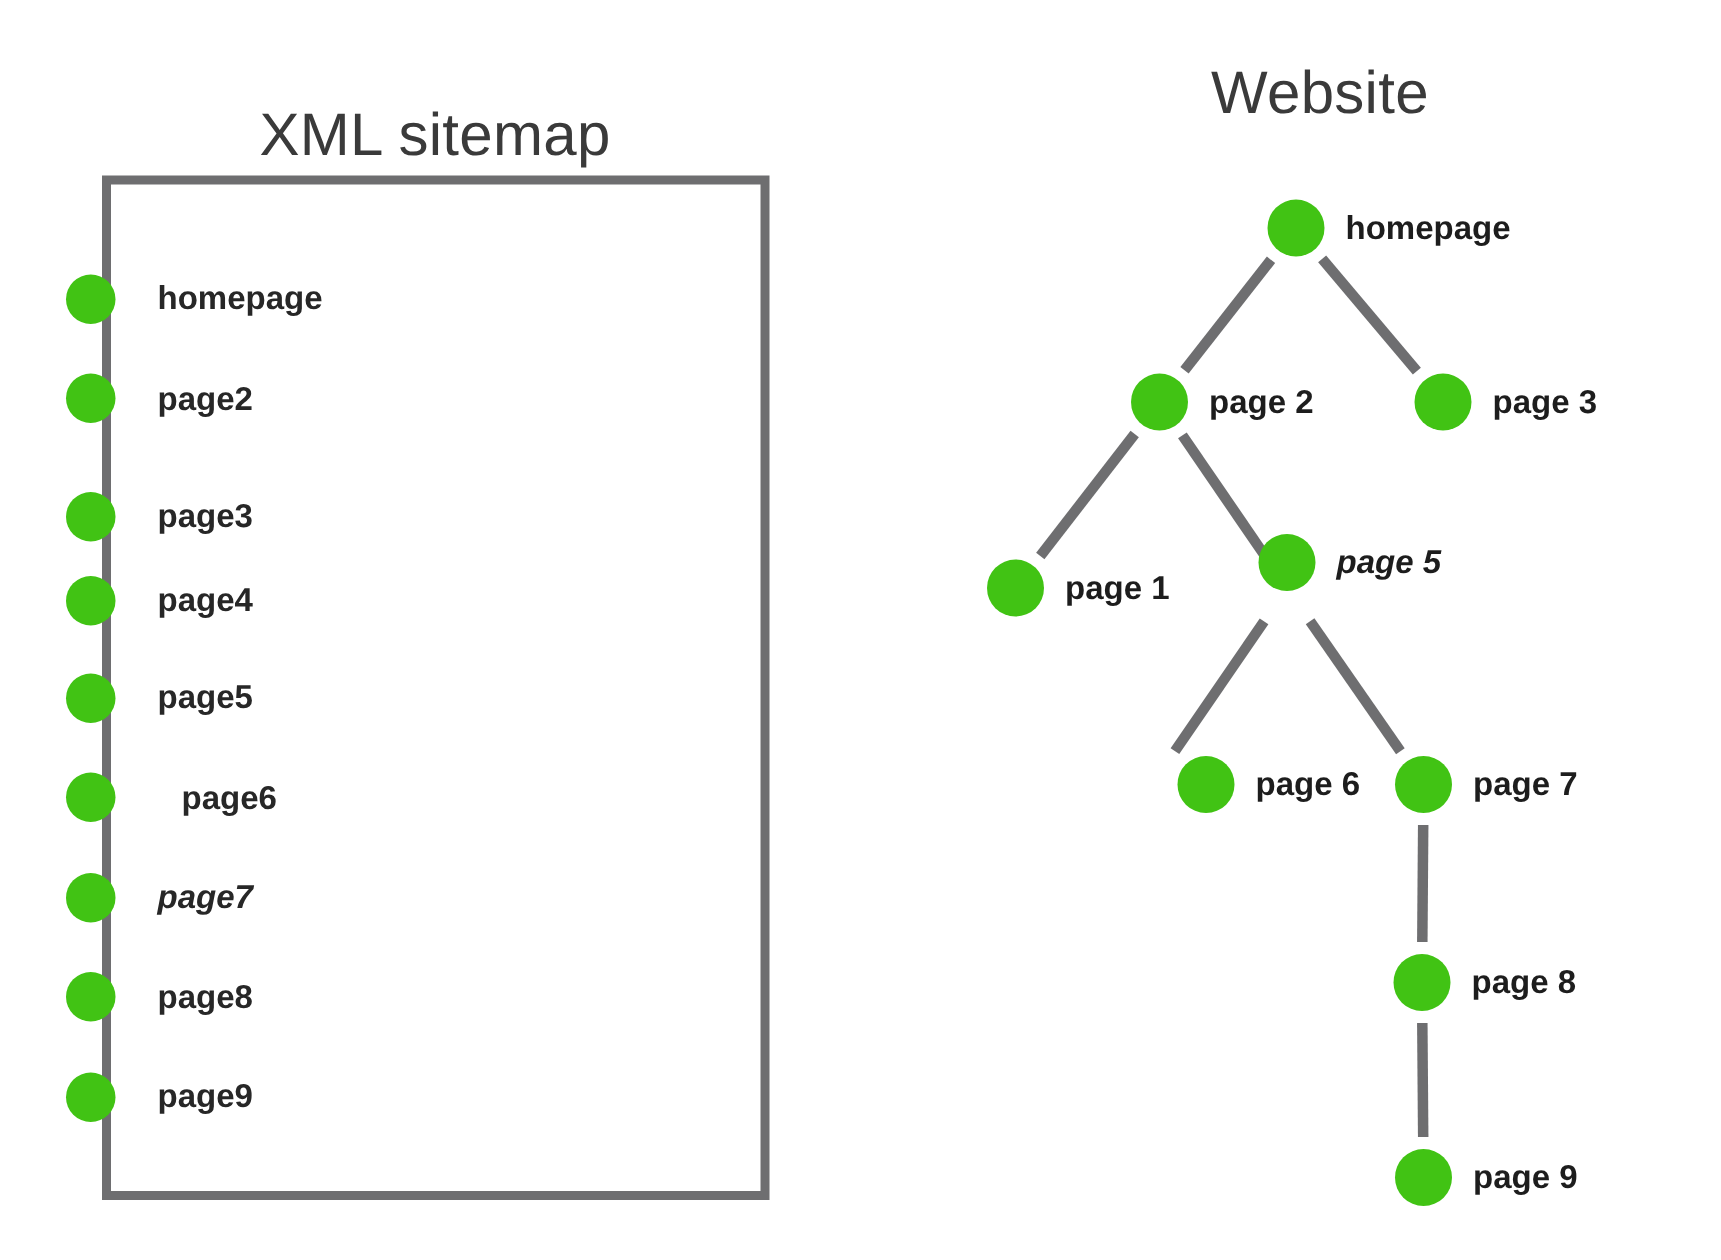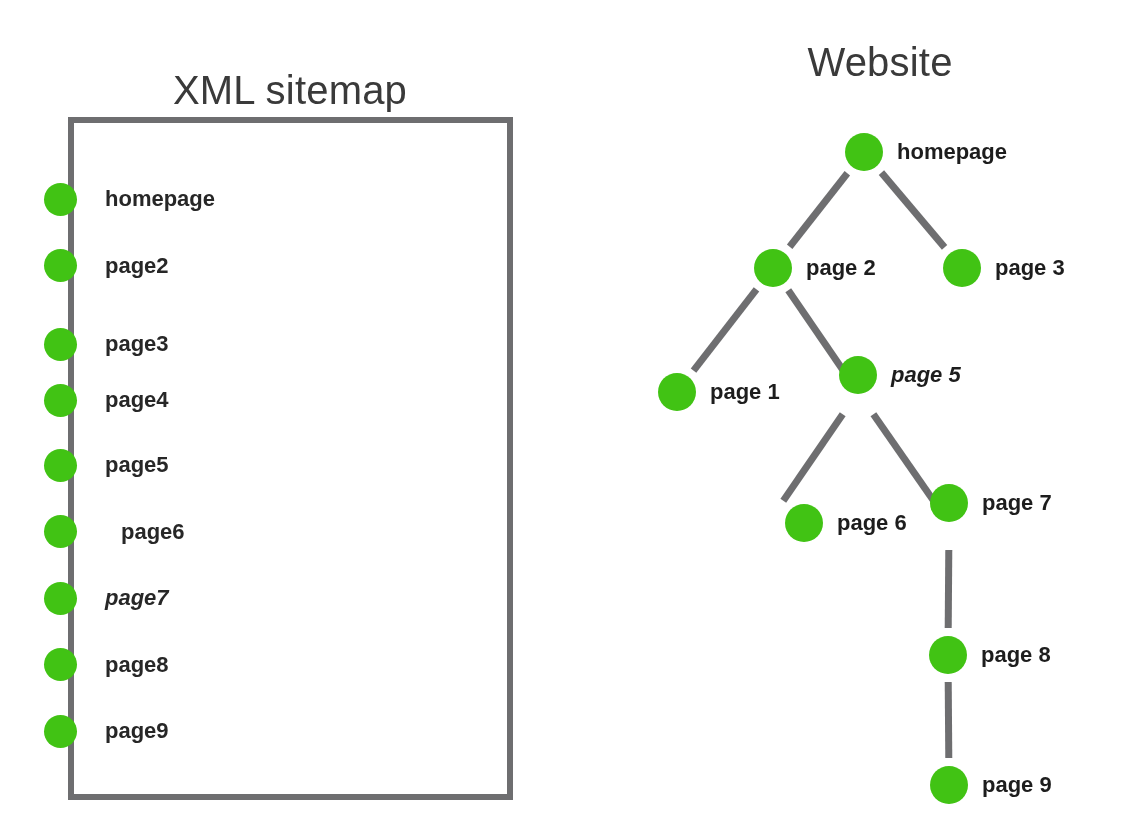--- a/index.html
+++ b/index.html
@@ -179,21 +179,21 @@
       <span class="tree-label">page 1</span>
     </div>
     <div class="tree-node" style="left: 839px; top: 356px; font-style: italic;">
       <span class="tree-dot" style="width: 38px; height: 38px; background: rgb(65, 195, 20);"></span>
       <span class="tree-label">page 5</span>
     </div>
     <div class="tree-node" style="left: 785px; top: 504px;">
       <span class="tree-dot" style="width: 38px; height: 38px; background: rgb(65, 195, 20);"></span>
       <span class="tree-label">page 6</span>
     </div>
-    <div class="tree-node" style="left: 930px; top: 484px; justify-content: flex-end;">
+    <div class="tree-node" style="left: 930px; top: 504px; justify-content: flex-end;">
       <span class="tree-dot" style="width: 38px; height: 38px; background: rgb(65, 195, 20);"></span>
       <span class="tree-label">page 7</span>
     </div>
     <div class="tree-node" style="left: 929px; top: 636px;">
       <span class="tree-dot" style="width: 38px; height: 38px; background: rgb(65, 195, 20);"></span>
       <span class="tree-label">page 8</span>
     </div>
     <div class="tree-node" style="left: 930px; top: 766px;">
       <span class="tree-dot" style="width: 38px; height: 38px; background: rgb(65, 195, 20);"></span>
       <span class="tree-label">page 9</span>

